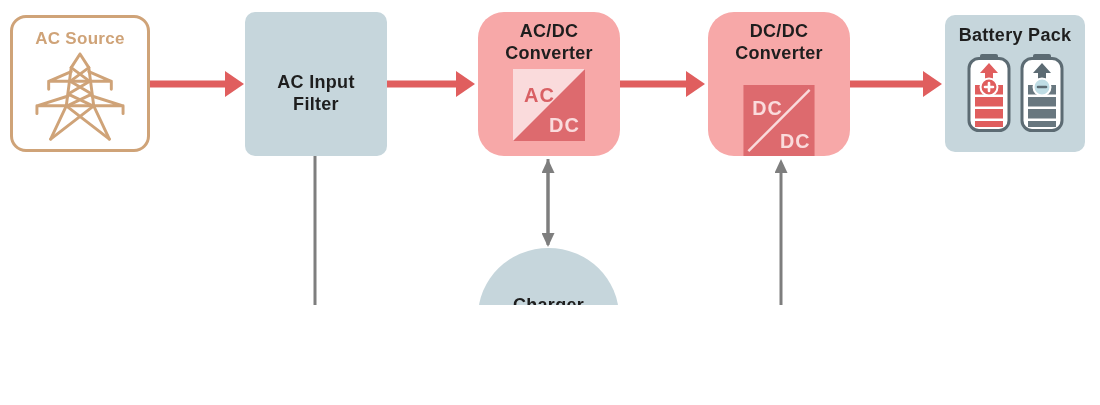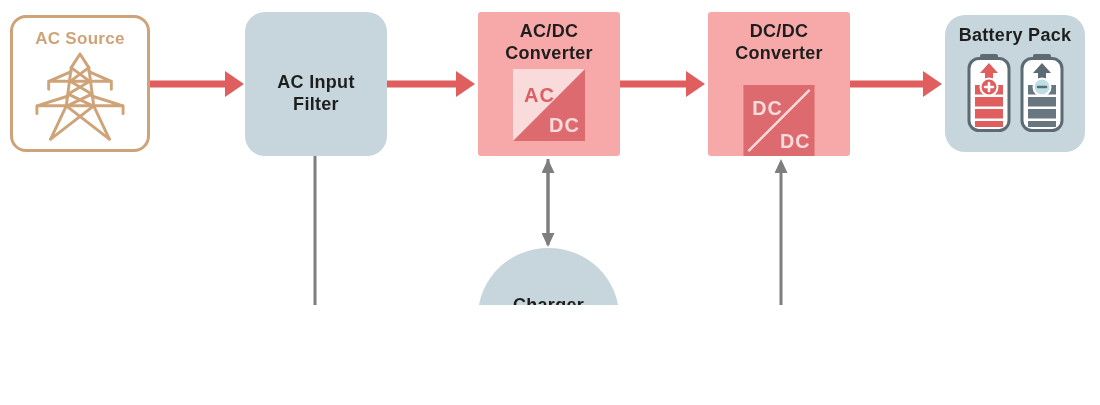--- a/index.html
+++ b/index.html
@@ -42,22 +42,22 @@
     border-radius: 16px;
     padding-top: 11px;
   }
   .ac-source .node-label { color: var(--tan); font-size: 17px; }
   .tower { margin-top: 1px; }
   .tower-stroke {
     stroke: var(--tan); stroke-width: 3; fill: none;
     stroke-linecap: round; stroke-linejoin: round;
   }
 
-  .blue-box { background: var(--blue); border-radius: 20px; }
-  .pink-box { background: var(--pink); border-radius: 3px; align-items: center; }
+  .blue-box { background: var(--blue); border-radius: 10px; }
+  .pink-box { background: var(--pink); border-radius: 26px; align-items: center; }
 
   .filter {
     left: 245px; top: 12px; width: 142px; height: 144px;
     justify-content: center;
   }
   .filter .node-label { max-width: 95px; margin-top: 19px; }
 
   .conv { padding-top: 9px; }
   .conv .node-label { max-width: 112px; }
   .acdc { left: 478px; top: 12px; width: 142px; height: 144px; }

